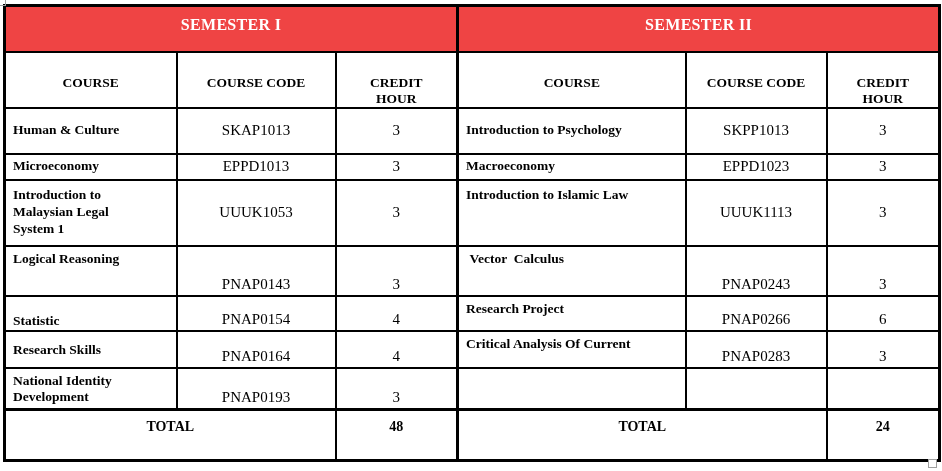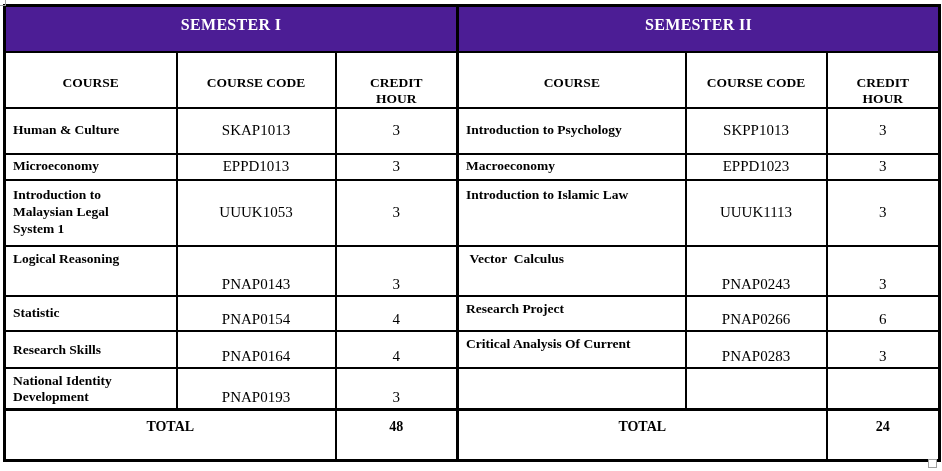--- a/index.html
+++ b/index.html
@@ -12,21 +12,21 @@
     position:absolute;left:3px;top:4px;
     width:935px;border-collapse:collapse;table-layout:fixed;
     border:3px solid #000;
   }
   td{border:2px solid #000;overflow:hidden;padding:0;}
   
   td.div{border-left:3px solid #000;}
   
   tr.sem-head{height:46px;}
   td.semtitle{
-    background:#4c1d95;color:#fff;font-weight:bold;font-size:16px;
+    background:#ef4444;color:#fff;font-weight:bold;font-size:16px;
     text-align:center;vertical-align:middle;padding-bottom:8px;
     letter-spacing:.3px;
   }
   
   tr.col-head{height:45px;}
   td.h{
     font-weight:bold;font-size:13.5px;text-align:center;
     vertical-align:top;padding-top:22px;white-space:pre-line;
   }
   
@@ -119,21 +119,21 @@
   <tr class="r4 low">
     <td class="course">Logical Reasoning</td>
     <td class="code">PNAP0143</td>
     <td class="credit">3</td>
     <td class="course div"> Vector  Calculus</td>
     <td class="code">PNAP0243</td>
     <td class="credit">3</td>
   </tr>
 
   <tr class="r5 low">
-    <td class="course" style="vertical-align:bottom;padding-bottom:8px;">Statistic</td>
+    <td class="course" style="vertical-align:bottom;padding-bottom:0;">Statistic</td>
     <td class="code">PNAP0154</td>
     <td class="credit">4</td>
     <td class="course div">Research Project</td>
     <td class="code">PNAP0266</td>
     <td class="credit">6</td>
   </tr>
 
   <tr class="r6 low">
     <td class="course" style="vertical-align:middle;">Research Skills</td>
     <td class="code">PNAP0164</td>

